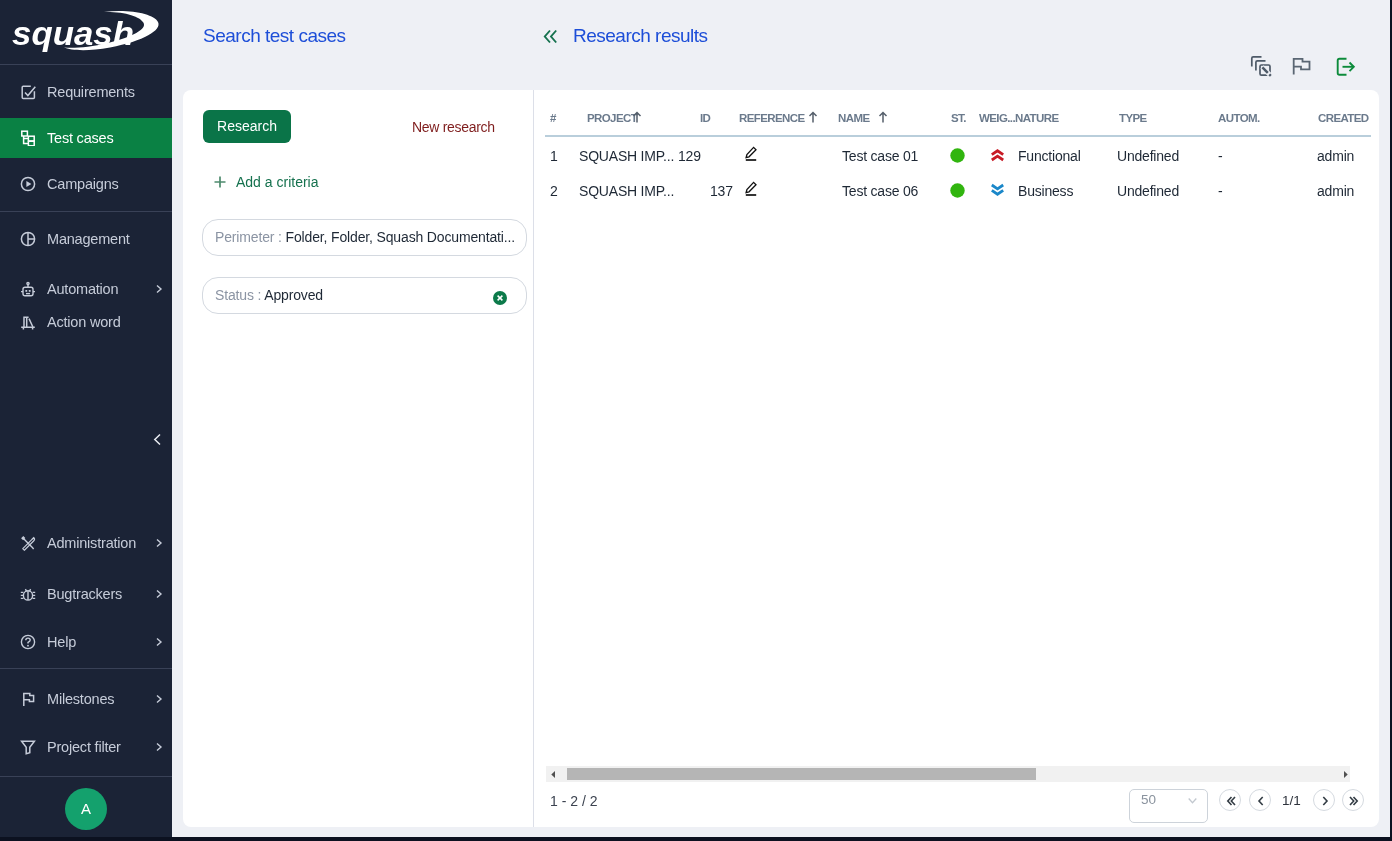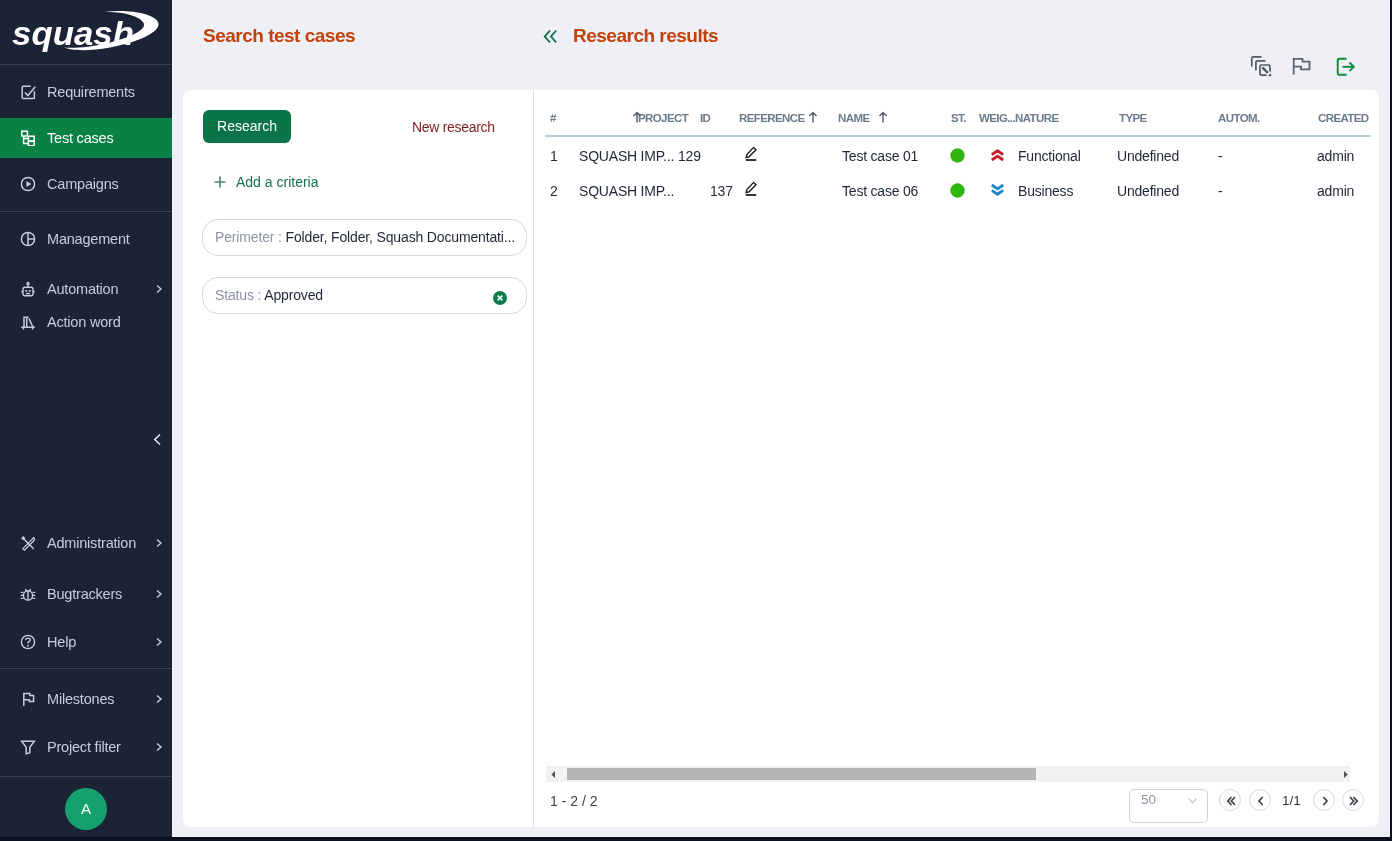--- a/index.html
+++ b/index.html
@@ -11,21 +11,21 @@
 .sdiv { position:absolute; left:0; width:172px; height:1px; background:#394157; }
 .sitem { position:absolute; left:0; width:172px; height:40px; color:#c6ccd9; font-size:14.5px; letter-spacing:-0.2px; }
 .sitem .sico { position:absolute; left:20px; top:12px; width:16px; height:16px; }
 .sitem .slab { position:absolute; left:47px; top:12px; white-space:nowrap; }
 .sitem .schev { position:absolute; left:153px; top:14px; width:12px; height:12px; }
 .sitem.active { background:#0a8144; color:#ffffff; }
 #collapse { position:absolute; left:150px; top:432px; width:15px; height:15px; }
 #avatar { position:absolute; left:65px; top:788px; width:42px; height:42px; border-radius:50%; background:#14a16d; color:#fff; font-size:15px; text-align:center; line-height:42px; }
 
 
-.tb { position:absolute; top:25px; color:#c2410c; font-size:19px; font-weight:bold; letter-spacing:-0.5px; white-space:nowrap; }
+.tb { position:absolute; top:25px; color:#1d4ed8; font-size:19px; font-weight:normal; letter-spacing:-0.5px; white-space:nowrap; }
 
 
 #panel { position:absolute; left:183px; top:90px; width:1196px; height:737px; background:#ffffff; border-radius:8px; }
 #vline { position:absolute; left:533px; top:90px; width:1px; height:737px; background:#dcdfe8; }
 
 
 #btn-research { position:absolute; left:203px; top:110px; width:88px; height:33px; background:#0a7448; color:#fff; border-radius:6px; font-size:14px; text-align:center; line-height:32px; }
 #new-research { position:absolute; left:412px; top:119px; color:#7f1d1d; font-size:14px; letter-spacing:-0.3px; }
 #add-plus { position:absolute; left:214px; top:176px; width:12px; height:12px; }
 #add-criteria { position:absolute; left:236px; top:174px; color:#15714e; font-size:14px; }
@@ -223,21 +223,21 @@
   </svg>
 <div id="add-criteria">Add a criteria</div>
 <div class="field" style="top:219px;"><span class="ph">Perimeter&nbsp;: </span>Folder, Folder, Squash Documentati...</div>
 <div class="field" style="top:277px;"><span class="ph">Status&nbsp;: </span>Approved</div>
 <svg id="xcirc" viewBox="0 0 14 14">
     <circle cx="7" cy="7" r="7" fill="#0c7a4a"></circle>
     <path d="M4.6 4.6 L9.4 9.4 M9.4 4.6 L4.6 9.4" stroke="#fff" stroke-width="1.5"></path>
   </svg>
 
 <div class="th" style="left:550px;">#</div>
-<div class="th" style="left:606px;padding-left:32px;">PROJECT</div>
+<div class="th" style="left:555px;padding-left:32px;">PROJECT</div>
 <svg class="sorta" style="left:632px;" viewBox="0 0 10 13">
     <path d="M5 1.5 V11.5 M1.5 5 L5 1.5 L8.5 5" fill="none" stroke="#555f6b" stroke-width="1.5"></path>
   </svg>
 <div class="th" style="left:700px;">ID</div>
 <div class="th" style="left:739px;">REFERENCE</div>
 <svg class="sorta" style="left:808px;" viewBox="0 0 10 13">
     <path d="M5 1.5 V11.5 M1.5 5 L5 1.5 L8.5 5" fill="none" stroke="#555f6b" stroke-width="1.5"></path>
   </svg>
 <div class="th" style="left:838px;">NAME</div>
 <svg class="sorta" style="left:878px;" viewBox="0 0 10 13">

